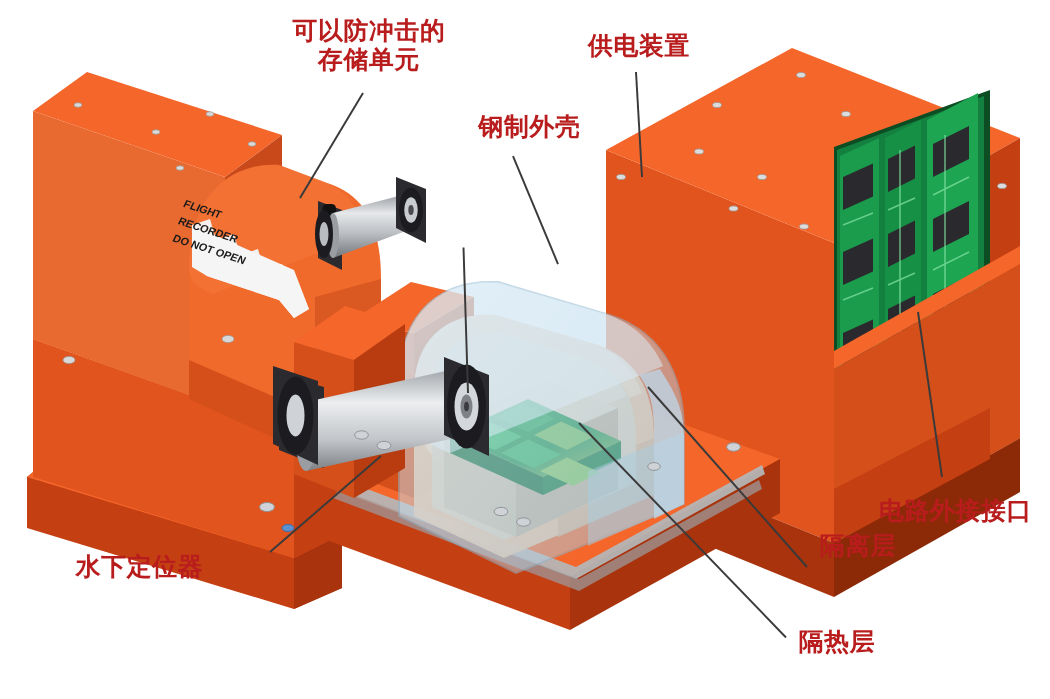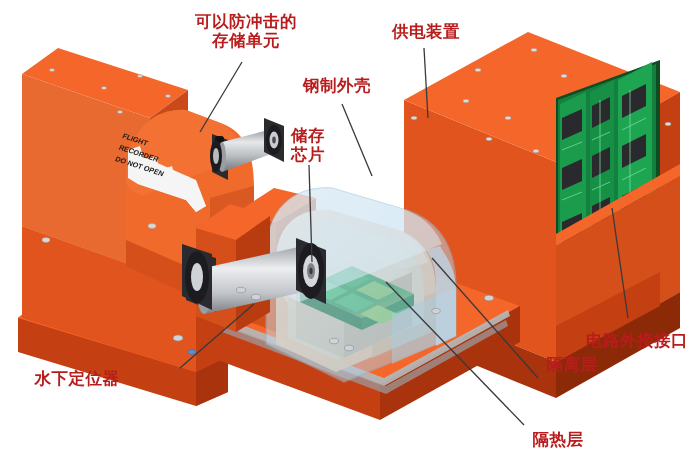--- a/index.html
+++ b/index.html
@@ -280,26 +280,24 @@
     <line x1="538" y1="378" x2="432" y2="258"></line>
     <line x1="524" y1="425" x2="386" y2="282"></line>
   </g>
 </svg>
 
 <div class="lbl l16" style="left:176px;top:12px;width:140px;">可以防冲击的
 存储单元</div>
 
 <div class="lbl l16" style="left:381px;top:12px;width:90px;margin-top:10px;">供电装置</div>
 
-<div class="lbl l16" style="left:292px;top:76px;width:90px;">钢制外壳</div>
-
-<div class="lbl l16" style="left:286px;top:126px;width:44px;">储存
-芯片</div>
-
-<div class="lbl l16" style="left:22px;top:369px;width:110px;">水下定位器</div>
+<div class="lbl l16" style="left:308px;top:76px;width:90px;">钢制外壳</div>
+
+
+<div class="lbl l16" style="left:38px;top:369px;width:110px;">水下定位器</div>
 
 <div class="lbl l16" style="left:581px;top:331px;width:112px;font-family:Liberation Serif, serif;">电路外接接口</div>
 
 <div class="lbl l16" style="left:541px;top:355px;width:62px;">隔离层</div>
 
-<div class="lbl l16" style="left:527px;top:419px;width:62px;margin-top:11px;">隔热层</div>
+<div class="lbl l16" style="left:527px;top:419px;width:62px;">隔热层</div>
 
 </div>
 
 </body></html>

